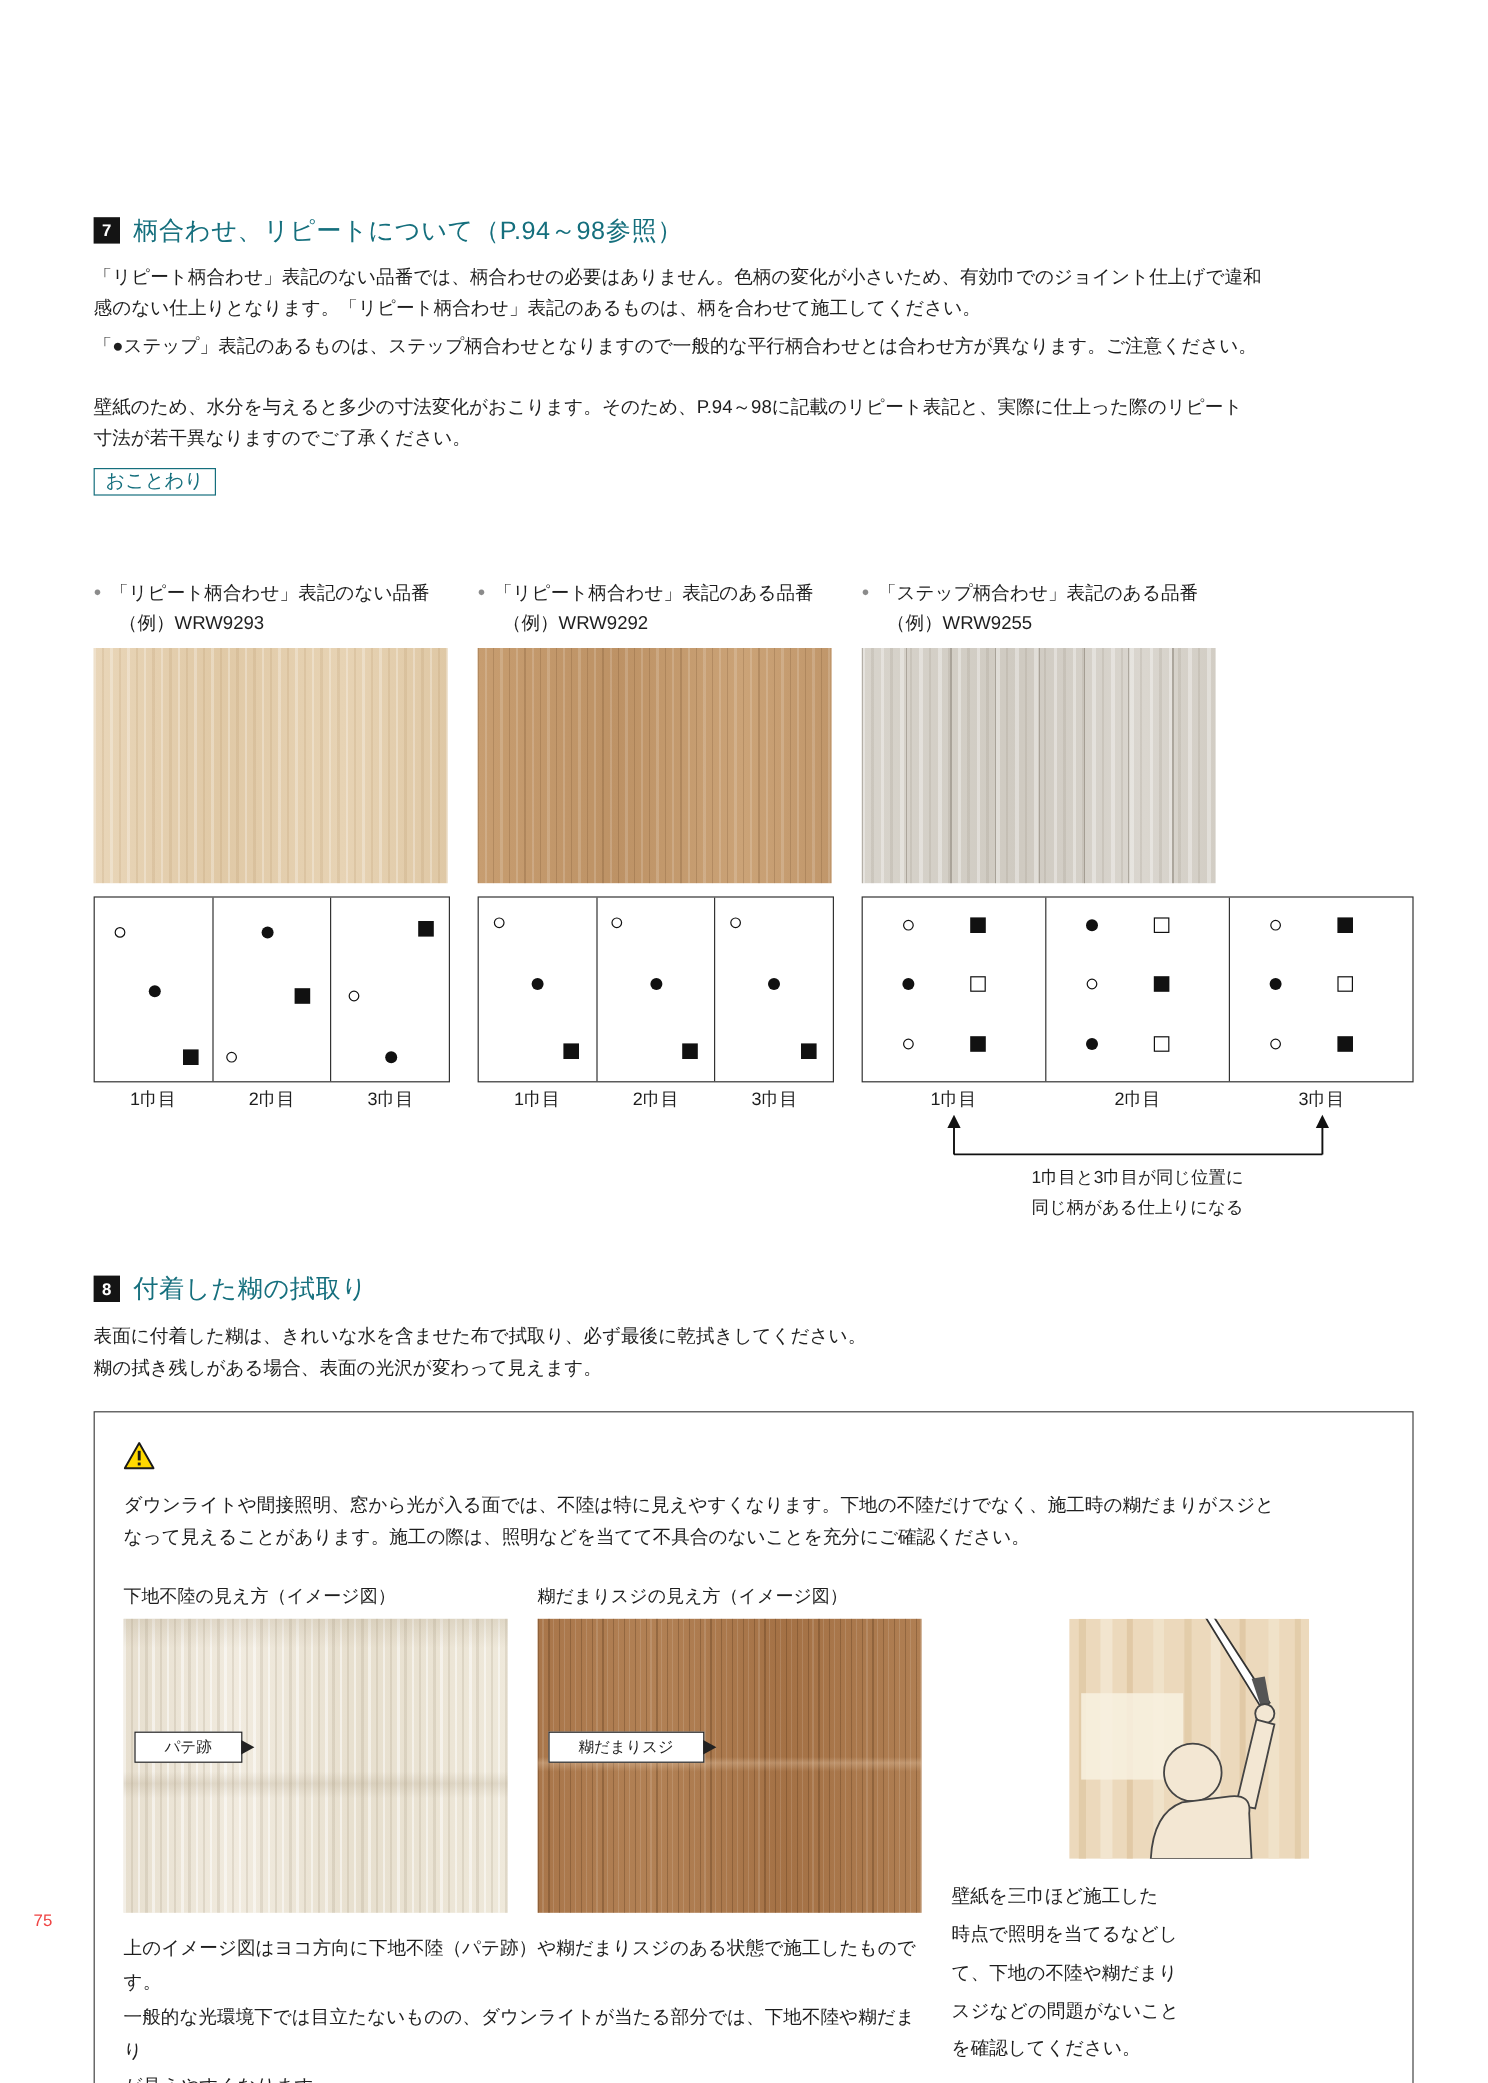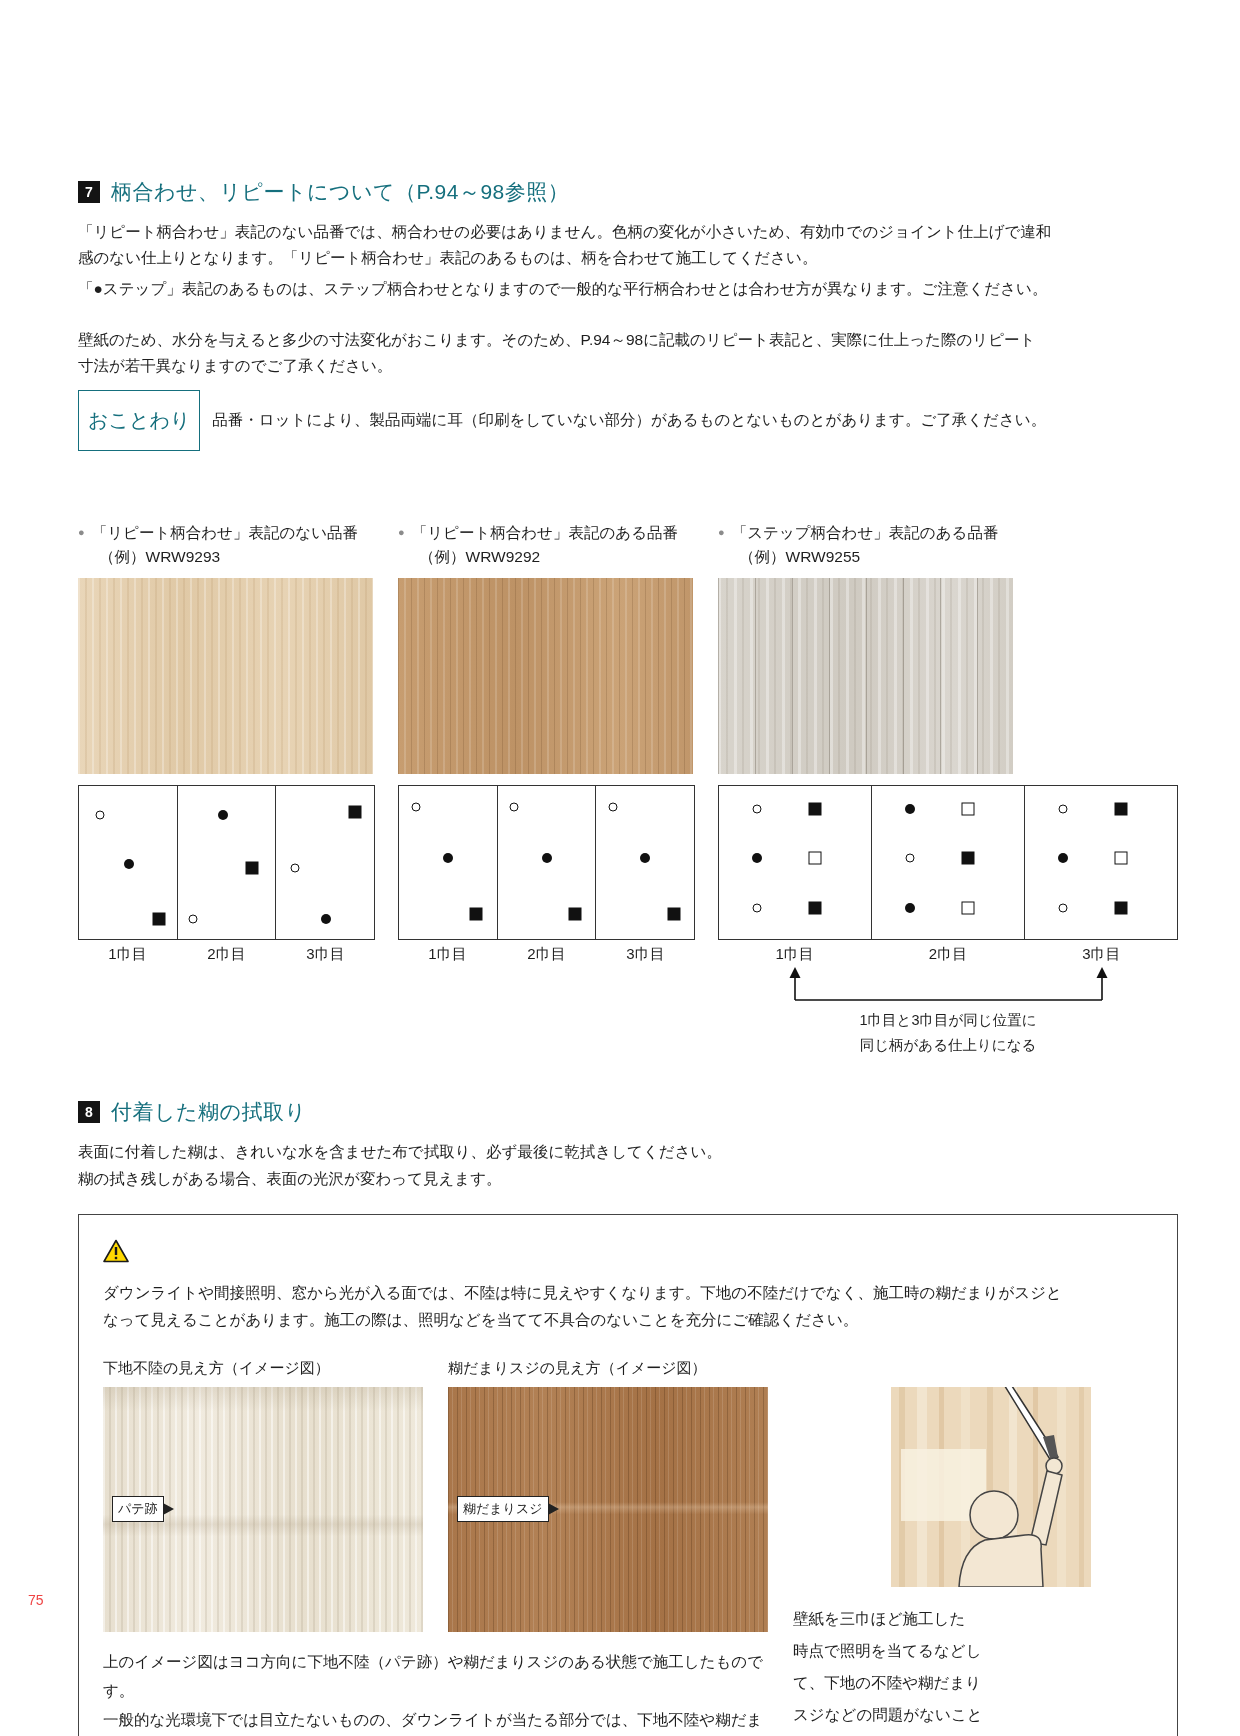--- a/index.html
+++ b/index.html
@@ -15,21 +15,21 @@
   .sec-head{display:flex;align-items:center;gap:11px;margin:0 0 13px 0;}
   .badge{width:22px;height:22px;background:#141414;color:#fff;font-weight:bold;
          font-size:14px;display:flex;align-items:center;justify-content:center;flex:0 0 auto;}
   .sec-title{font-size:21px;font-weight:normal;color:var(--accent,#156f7d);letter-spacing:.5px;}
 
   .para{font-size:15.5px;line-height:1.7;white-space:pre-line;margin:0 0 4px 0;}
   .para.gap{margin-top:25px;}
 
   .notice-row{display:flex;align-items:center;gap:12px;margin-top:10px;}
   .notice-tag{border:1.2px solid var(--accent,#156f7d);color:var(--accent,#156f7d);
-              font-size:20px;padding:16px 9px;white-space:nowrap;}
+              font-size:16px;padding:0 9px;white-space:nowrap;}
   .notice-text{font-size:15.5px;}
 
   
   .examples{display:flex;gap:23px;margin-top:70px;}
   .ex-col{width:297px;flex:0 0 auto;}
   .ex-col.wide{width:460px;}
   .ex-label{font-size:15.5px;line-height:1.55;}
   .bullet{color:#8b8b8b;font-size:11px;margin-right:7px;vertical-align:2px;}
   .ex-sub{font-size:15.5px;margin:2px 0 10px 21px;}
   .swatch{width:295px;height:196px;}
@@ -80,22 +80,22 @@
     linear-gradient(180deg, rgba(168,152,125,.22), rgba(168,152,125,0) 10%,
       rgba(168,152,125,0) 52%, rgba(158,140,112,.20) 56%, rgba(168,152,125,0) 61%),
     repeating-linear-gradient(90deg, rgba(255,255,255,.5) 0 2px, rgba(255,255,255,0) 2px 6px,
       rgba(150,135,108,.18) 6px 8px, rgba(150,135,108,0) 8px 12px),
     linear-gradient(90deg,#e7dfcf,#f1ebdf 30%,#e7dfce 62%,#efe9db);}
   .wimg-brown{background:
     linear-gradient(180deg, rgba(0,0,0,0) 47%, rgba(255,235,210,.25) 49%, rgba(0,0,0,0) 52%),
     repeating-linear-gradient(90deg, rgba(72,42,16,.28) 0 1px, rgba(72,42,16,0) 1px 4px,
       rgba(255,255,255,.13) 4px 5px, rgba(255,255,255,0) 5px 9px),
     linear-gradient(90deg,#a9764a,#b28155 30%,#a47145 65%,#b07f53);}
-  .callout{position:absolute;left:9px;top:109px;background:#fff;border:1.5px solid #222;
-           padding:3px 5px;font-size:13px;white-space:nowrap;}
+  .callout{position:absolute;left:9px;top:94px;background:#fff;border:1.5px solid #222;
+           padding:3px 24px;font-size:13px;white-space:nowrap;}
   .callout::after{content:"";position:absolute;right:-11px;top:50%;transform:translateY(-50%);
            border-top:6px solid transparent;border-bottom:6px solid transparent;border-left:11px solid #222;}
   .illus{width:200px;height:200px;margin-left:98px;display:block;}
   .c3-text{font-size:15.5px;line-height:2.05;white-space:pre-line;margin-top:16px;}
 
   .page-num{position:absolute;left:28px;top:1592px;font-size:14px;color:#ef4444;}
 </style>
 </head>
 <body>
 
@@ -106,21 +106,20 @@
       <span class="badge">7</span>
       <span class="sec-title">柄合わせ、リピートについて（P.94～98参照）</span>
     </div>
     <p class="para">「リピート柄合わせ」表記のない品番では、柄合わせの必要はありません。色柄の変化が小さいため、有効巾でのジョイント仕上げで違和
 感のない仕上りとなります。「リピート柄合わせ」表記のあるものは、柄を合わせて施工してください。</p>
     <p class="para">「●ステップ」表記のあるものは、ステップ柄合わせとなりますので一般的な平行柄合わせとは合わせ方が異なります。ご注意ください。</p>
     <p class="para gap">壁紙のため、水分を与えると多少の寸法変化がおこります。そのため、P.94～98に記載のリピート表記と、実際に仕上った際のリピート
 寸法が若干異なりますのでご了承ください。</p>
     <div class="notice-row">
       <span class="notice-tag">おことわり</span>
-      <span class="notice-text">品番・ロットにより、製品両端に耳（印刷をしていない部分）があるものとないものとがあります。ご了承ください。</span>
     </div>
 
     <div class="examples">
 
       <div class="ex-col">
         <div class="ex-label">
           <span class="bullet">●</span><span>「リピート柄合わせ」表記のない品番</span>
         </div>
         <div class="ex-sub">（例）WRW9293</div>
         <div class="swatch swatch-beige"></div>

